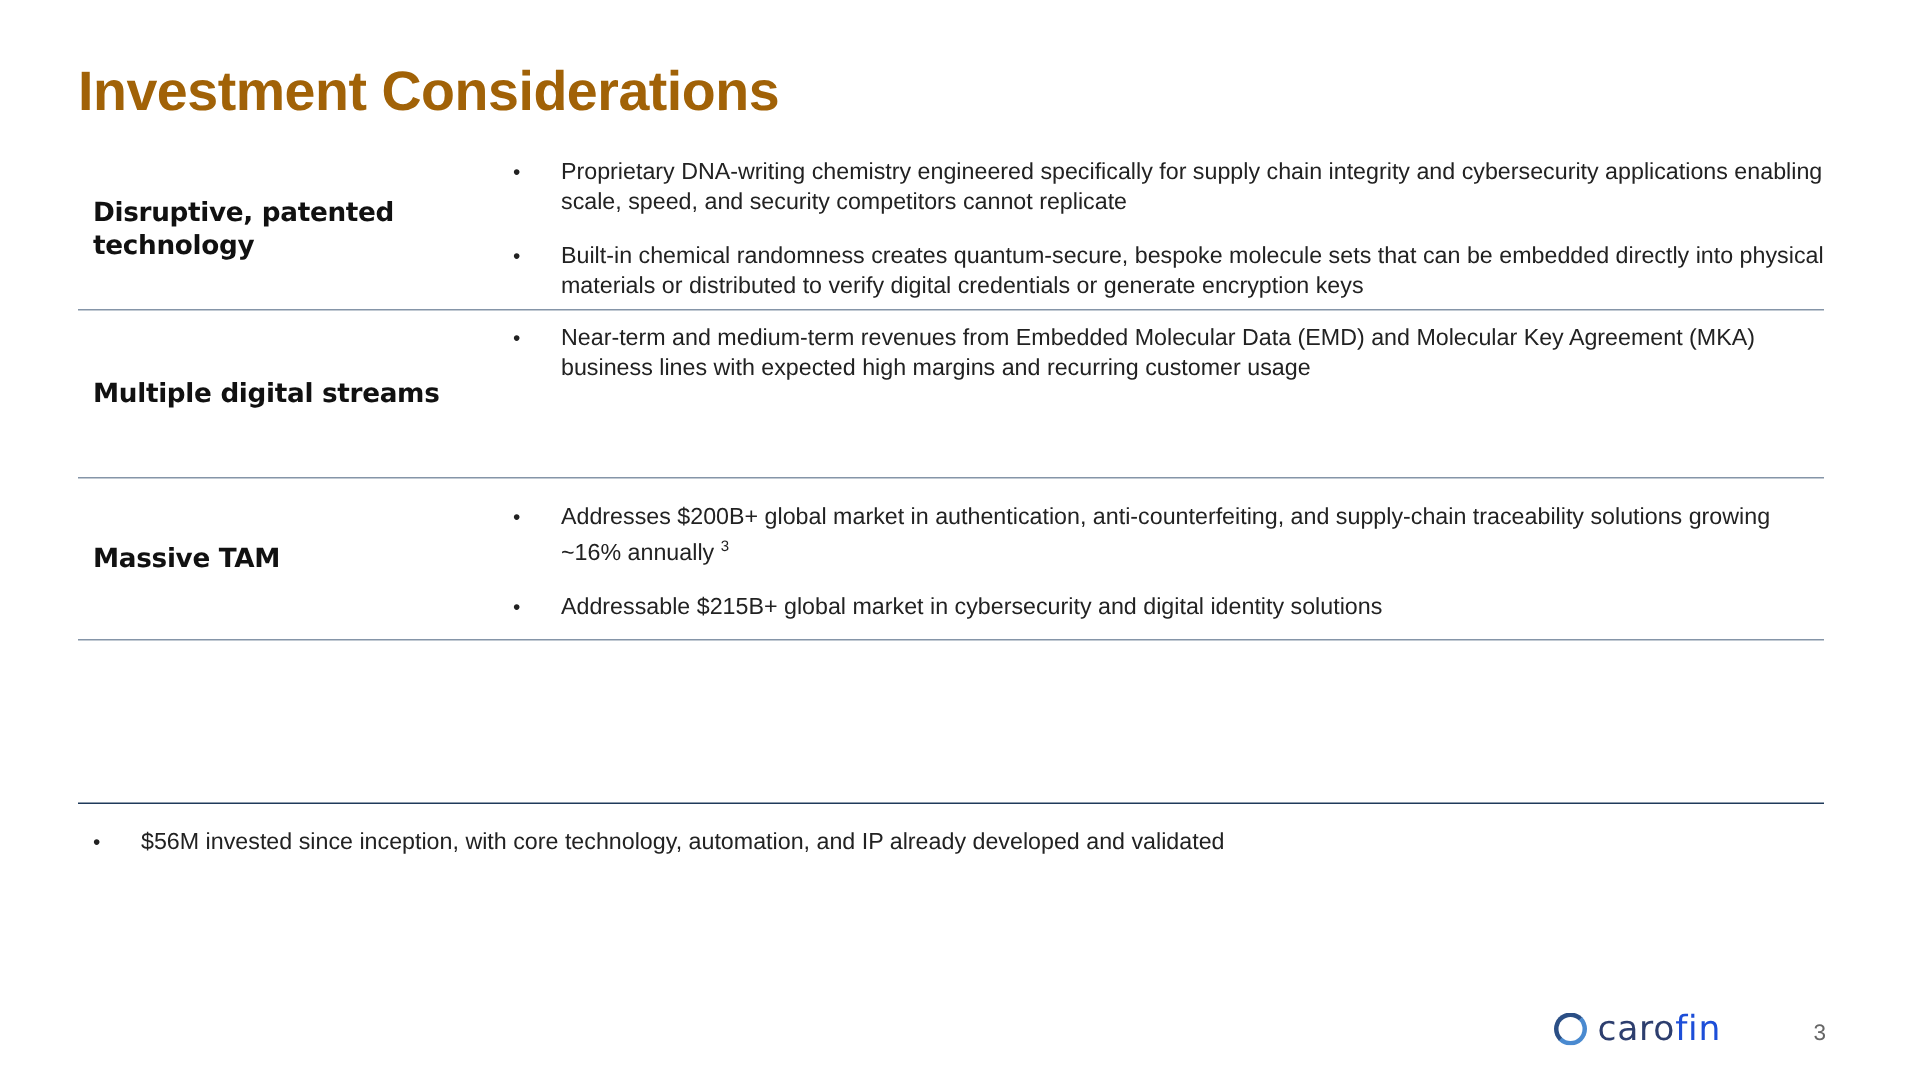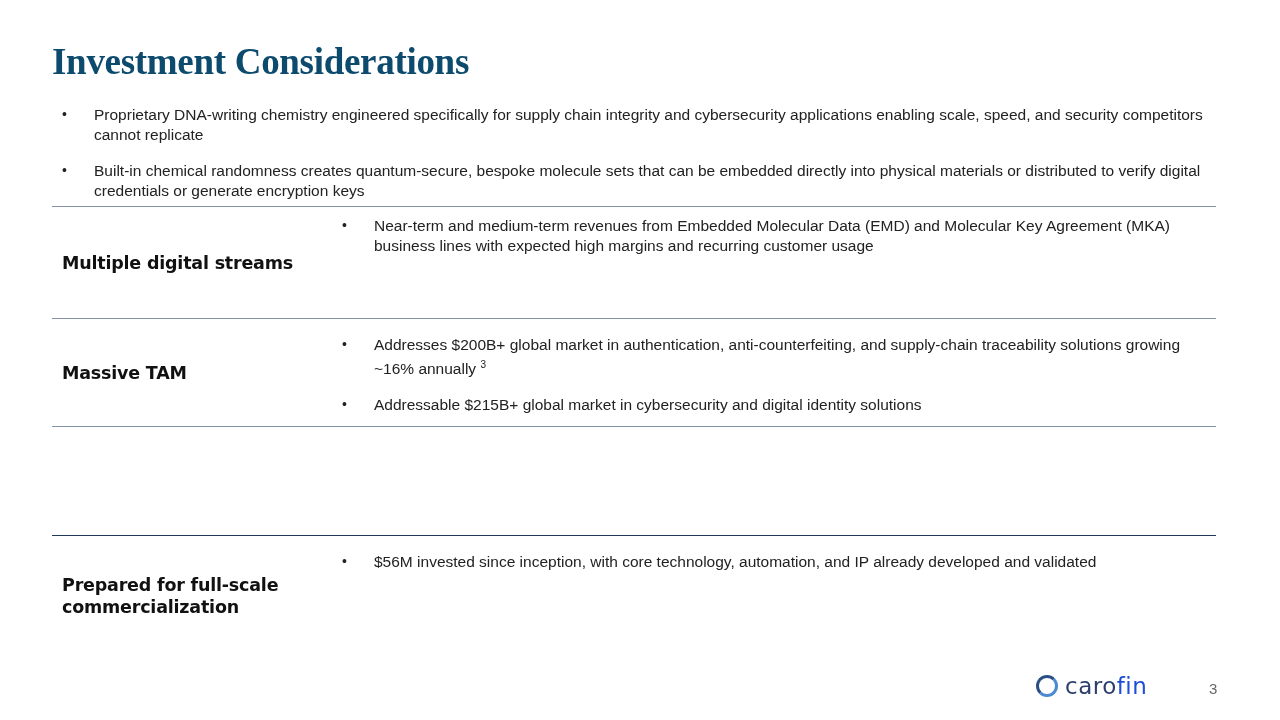--- a/index.html
+++ b/index.html
@@ -1,19 +1,19 @@
 <!DOCTYPE html>
 <html><head>
 <meta charset="utf-8">
 <style>
   html, body { margin:0; padding:0; }
   body { width:1280px; height:720px; background:#ffffff; position:relative; overflow:hidden;
          font-family:"Liberation Sans", "DejaVu Sans", sans-serif; color:#1a1a1a; }
-  .title { position:absolute; left:52px; top:40px; font-size:37px; font-weight:bold; color:#0c4a6e;
-           font-family:Liberation Serif, serif; letter-spacing:-0.3px; }
+  .title { position:absolute; left:52px; top:40px; font-size:37px; font-weight:bold; color:#a16207;
+           font-family:Liberation Sans, sans-serif; letter-spacing:-0.3px; }
   .table { position:absolute; left:52px; top:100px; width:1164px; }
   .row { position:relative; display:flex; border-bottom:1.5px solid #8595a8; }
   .row.last { border-bottom:none; }
   .row.dark { border-bottom:1.5px solid #1f3a5a; }
   .label { width:270px; padding-left:10px; display:flex; align-items:center; font-weight:bold;
            font-size:17.5px; line-height:22px; font-family:"DejaVu Sans", sans-serif; color:#111; letter-spacing:-0.2px; }
   .bullets { flex:1; padding-left:10px; }
   .bullet { position:relative; padding-left:32px; font-size:15.5px; line-height:19.5px; color:#222; margin:0; }
   .bullet::before { content:"•"; position:absolute; left:0; top:0; font-size:14px; }
   sup { font-size:10px; }
@@ -24,20 +24,21 @@
   .logo-text .accent { color:#1d4ed8; }
   .page-num { position:absolute; left:1209px; top:680px; font-size:15px; color:#666; }
 </style>
 </head>
 <body>
 
 <div class="title">Investment Considerations</div>
 
 <div class="table">
   <div class="row" style="height:106px;">
+    <div class="label" style="padding-top:0;">Disruptive, patented technology</div>
     <div class="bullets" style="padding-top:5px;">
       <p class="bullet" style="margin-bottom:17px;">Proprietary DNA-writing chemistry engineered specifically for supply chain integrity and cybersecurity applications enabling scale, speed, and security competitors cannot replicate</p>
       <p class="bullet">Built-in chemical randomness creates quantum-secure, bespoke molecule sets that can be embedded directly into physical materials or distributed to verify digital credentials or generate encryption keys</p>
     </div>
   </div>
   <div class="row" style="height:111px;">
     <div class="label">Multiple digital streams</div>
     <div class="bullets" style="padding-top:9px;">
       <p class="bullet" style="margin-bottom:17px;">Near-term and medium-term revenues from Embedded Molecular Data  (EMD) and Molecular Key Agreement (MKA) business lines with expected high margins and recurring customer usage</p>
     </div>
@@ -45,21 +46,20 @@
   <div class="row" style="height:107px;">
     <div class="label">Massive TAM</div>
     <div class="bullets" style="padding-top:16px;">
       <p class="bullet" style="margin-bottom:17px;"><span>Addresses $200B+ global market in authentication, anti-counterfeiting, and supply-chain traceability solutions growing ~16% annually</span> <sup>3</sup></p>
       <p class="bullet">Addressable $215B+ global market in cybersecurity and digital identity solutions</p>
     </div>
   </div>
   <div class="row dark" style="height:108px;">
   </div>
   <div class="row last" style="height:120px;">
-    <div class="label">Prepared for full-scale commercialization</div>
     <div class="bullets" style="padding-top:16px;">
       <p class="bullet" style="margin-bottom:17px;">$56M invested since inception, with core technology, automation, and IP already developed and validated</p>
     </div>
   </div>
 </div>
 
 <div class="logo">
   <span class="logo-ring"></span>
   <span class="logo-text"><span>caro</span><span class="accent">fin</span></span>
 </div>

